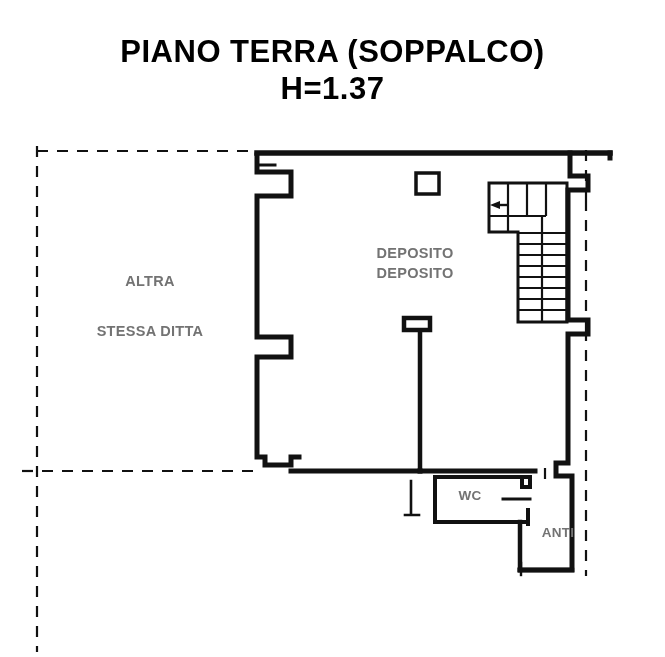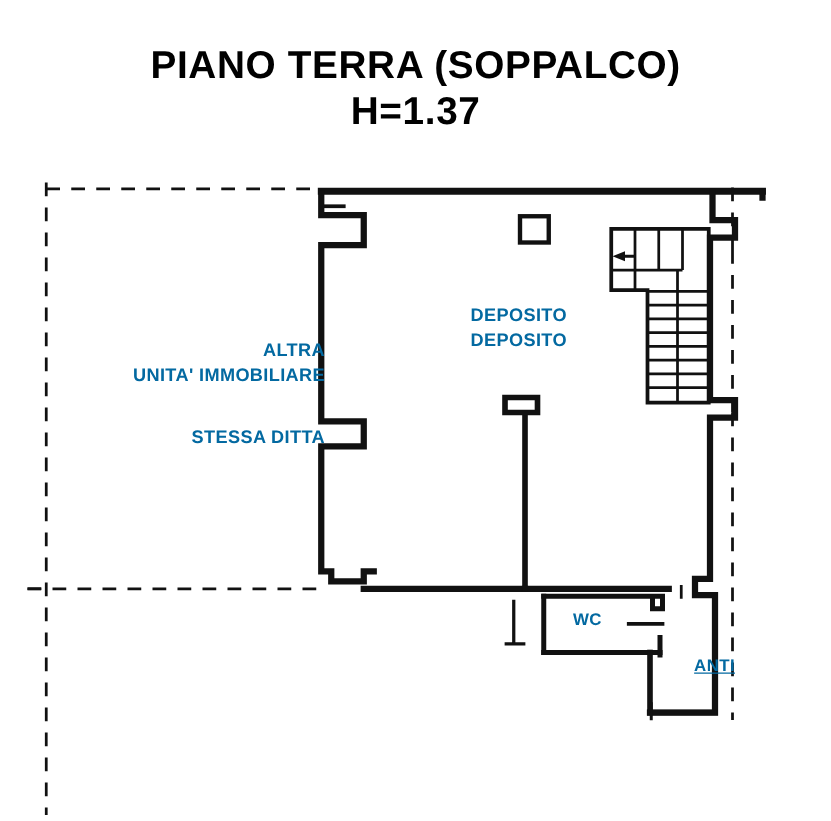--- a/index.html
+++ b/index.html
@@ -40,49 +40,47 @@
     height: 657px;
   }
   .room-label {
     position: absolute;
     text-align: center;
     font-size: 14.5px;
     font-weight: 700;
     letter-spacing: 0.3px;
     line-height: 1.35;
     white-space: nowrap;
-    color: #0369a1;
+    color: #737373;
   }
   .room-label.small {
     font-size: 13.5px;
   }
   .label-left {
     left: 40px;
     top: 272px;
     width: 220px;
-    text-align: right;
   }
   .label-left .l2 { margin-top: 30px; }
   .label-deposito {
     left: 320px;
     top: 244px;
     width: 190px;
   }
   .label-wc {
     left: 440px;
     top: 487px;
     width: 60px;
     text-align: center;
   }
   .label-anti {
     left: 528px;
     top: 524px;
     width: 60px;
-    text-align: right;
-    text-decoration: underline;
+    text-align: center;
   }
 </style>
 </head>
 <body>
 
 <div id="plan-page">
 
   <div id="title-block">
     <div class="title-line">PIANO TERRA (SOPPALCO)</div>
     <div class="title-line">H=1.37</div>
@@ -216,21 +214,20 @@
     <g stroke="#111" fill="none" stroke-linecap="square">
       <path d="M 520 522 L 520 570" stroke-width="4.5"></path>
       <path d="M 520 570 L 572 570" stroke-width="4.5"></path>
       <path d="M 521 563 L 521 575" stroke-width="2.4"></path>
     </g>
 
   </svg>
 
   <div class="room-label label-left">
     <div>ALTRA</div>
-    <div>UNITA' IMMOBILIARE</div>
     <div class="l2">STESSA DITTA</div>
   </div>
 
   <div class="room-label label-deposito">
     <div>DEPOSITO</div>
     <div>DEPOSITO</div>
   </div>
 
   <div class="room-label small label-wc">WC</div>
 

